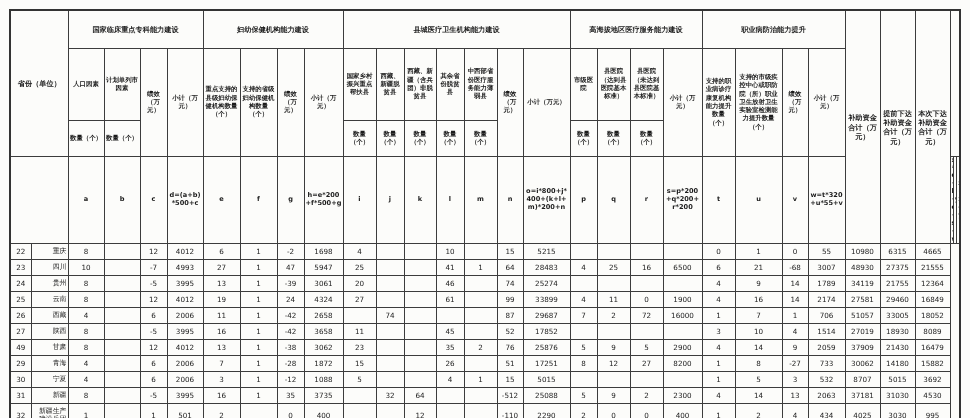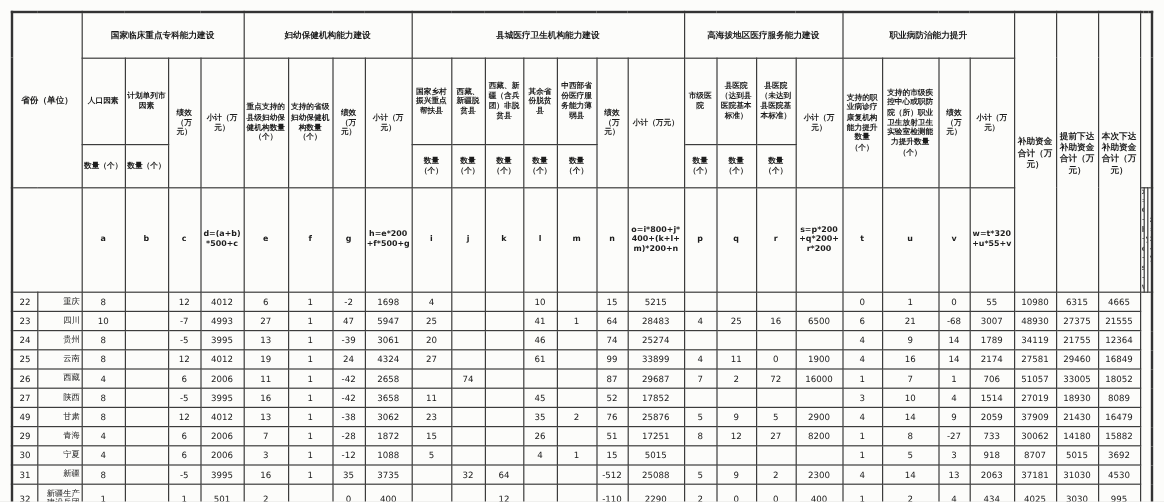--- a/index.html
+++ b/index.html
@@ -391,21 +391,21 @@
           <td>1</td>
           <td>15</td>
           <td>5015</td>
           <td></td>
           <td></td>
           <td></td>
           <td></td>
           <td>1</td>
           <td>5</td>
           <td>3</td>
-          <td>918</td>
+          <td>532</td>
           <td class="bold">8707</td>
           <td class="bold">5015</td>
           <td class="bold">3692</td>
         </tr>
         <tr>
           <td>31</td>
           <td class="name">新疆</td>
           <td>8</td>
           <td></td>
           <td>-5</td>

